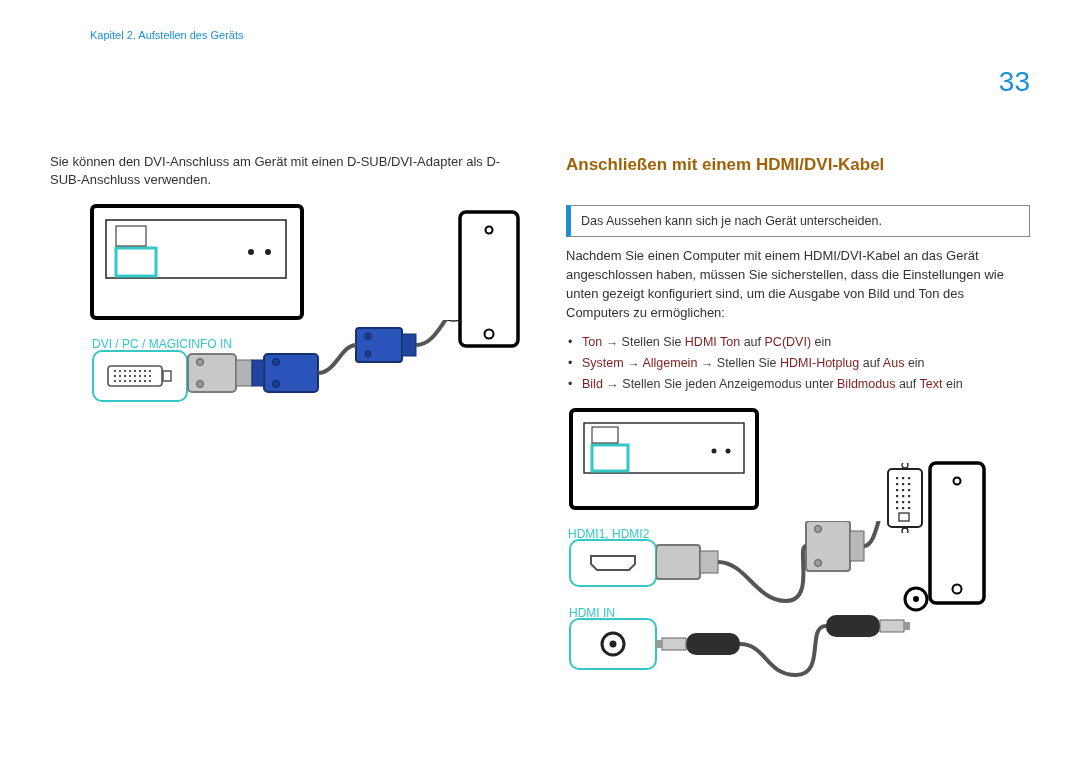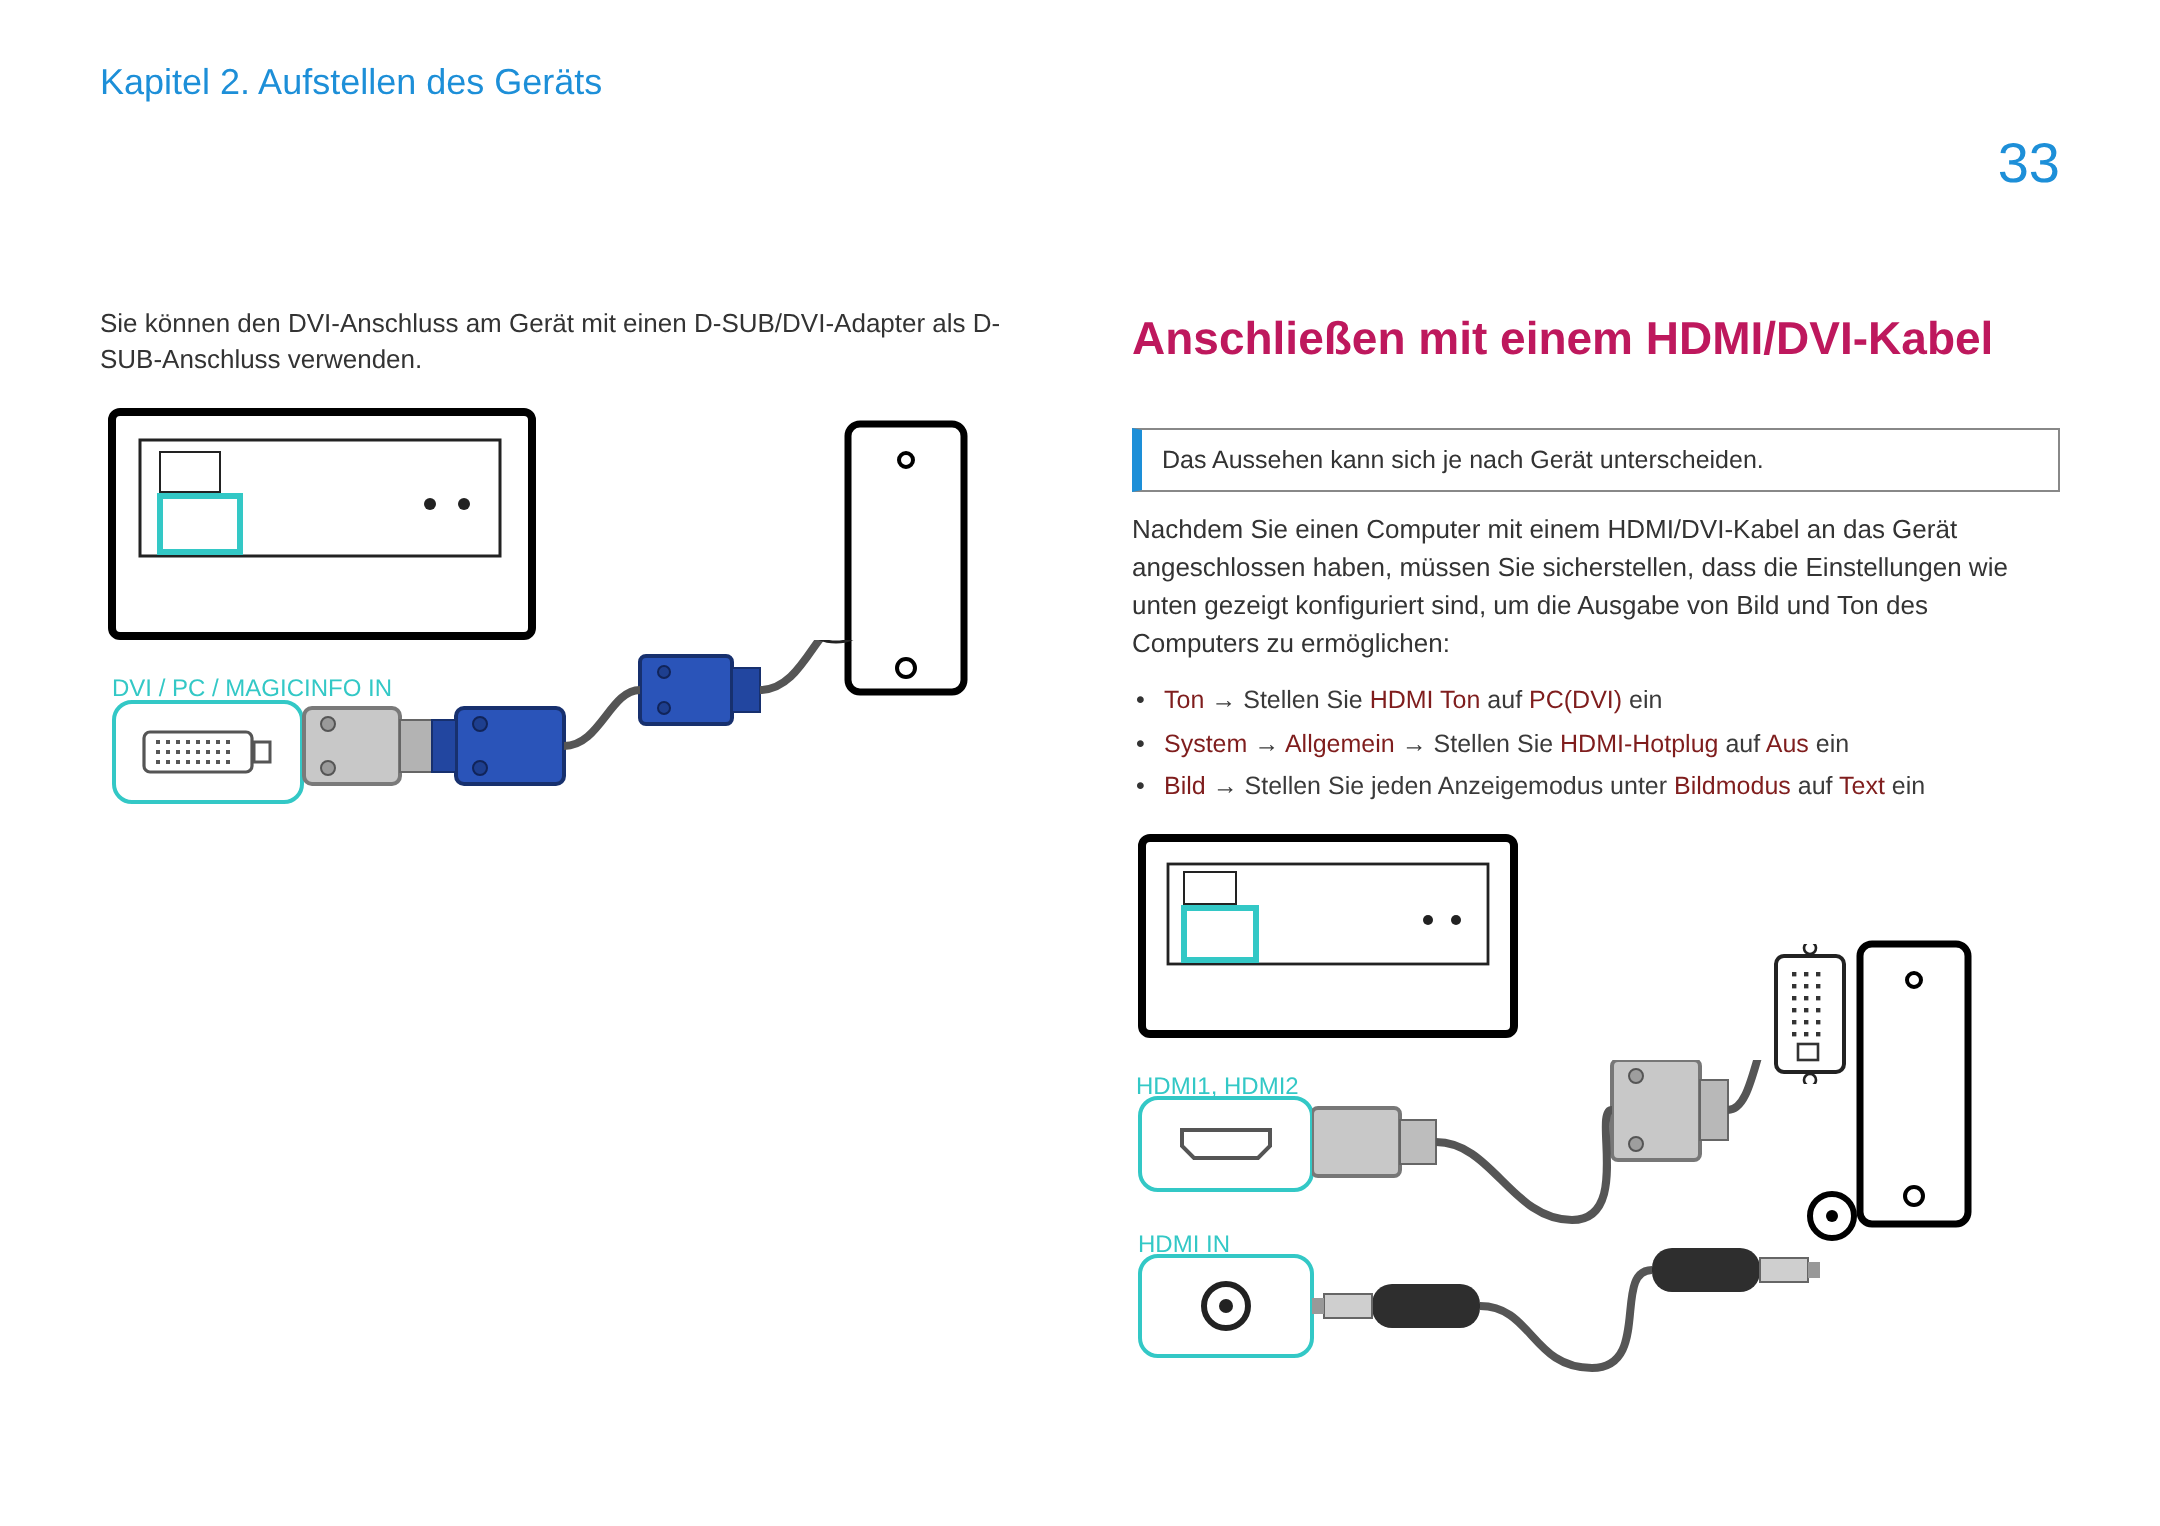--- a/index.html
+++ b/index.html
@@ -17,21 +17,22 @@
     padding: 28px 50px 30px 50px;
   }
   .header {
     display: flex;
     justify-content: space-between;
     align-items: flex-start;
     margin-bottom: 50px;
   }
   .chapter {
     color: #1d8fd8;
-    font-size: 18px;
+    font-size: 11px;
+    margin-left: 40px;
   }
   .page-num {
     color: #1d8fd8;
     font-size: 28px;
     font-weight: 300;
     margin-top: 34px;
   }
   .columns {
     display: flex;
     gap: 52px;
@@ -45,22 +46,22 @@
     margin-bottom: 10px;
   }
   .port-label {
     color: #33c8c6;
     font-size: 12px;
     font-weight: 500;
     margin-top: 6px;
     margin-bottom: 4px;
   }
   .section-title {
-    color: #be185d;
-    font-size: 23px;
+    color: #a16207;
+    font-size: 17px;
     margin-bottom: 24px;
   }
   .info-box {
     border: 1px solid #888;
     border-left: 5px solid #1d8fd8;
     padding: 6px 10px;
     font-size: 12.5px;
     color: #333;
     margin-bottom: 10px;
     margin-top: 28px;
@@ -101,21 +102,21 @@
   <div class="header">
     <div class="chapter">Kapitel 2. Aufstellen des Geräts</div>
     <div class="page-num">33</div>
   </div>
 
   <div class="columns">
 
     <div class="col">
       <p class="body-text">Sie können den DVI-Anschluss am Gerät mit einen D-SUB/DVI-Adapter als D-SUB-Anschluss verwenden.</p>
 
-      <div class="diagram-area" style="height:260px; position:relative;">
+      <div class="diagram-area" style="height:260px; position:relative;margin-left:36px;">
 
         <svg class="svg-diagram" width="230" height="130" style="position:absolute; left:0; top:0;">
           <rect x="6" y="6" width="210" height="112" rx="4" fill="#fff" stroke="#000" stroke-width="4"></rect>
           <rect x="20" y="20" width="180" height="58" fill="none" stroke="#222" stroke-width="1.5"></rect>
           <rect x="30" y="48" width="40" height="28" fill="none" stroke="#33c8c6" stroke-width="3"></rect>
           <rect x="30" y="26" width="30" height="20" fill="none" stroke="#222" stroke-width="1"></rect>
           <circle cx="165" cy="52" r="3" fill="#222"></circle>
           <circle cx="182" cy="52" r="3" fill="#222"></circle>
           <text x="26" y="110" font-size="4" fill="#888">      </text>
         </svg>

